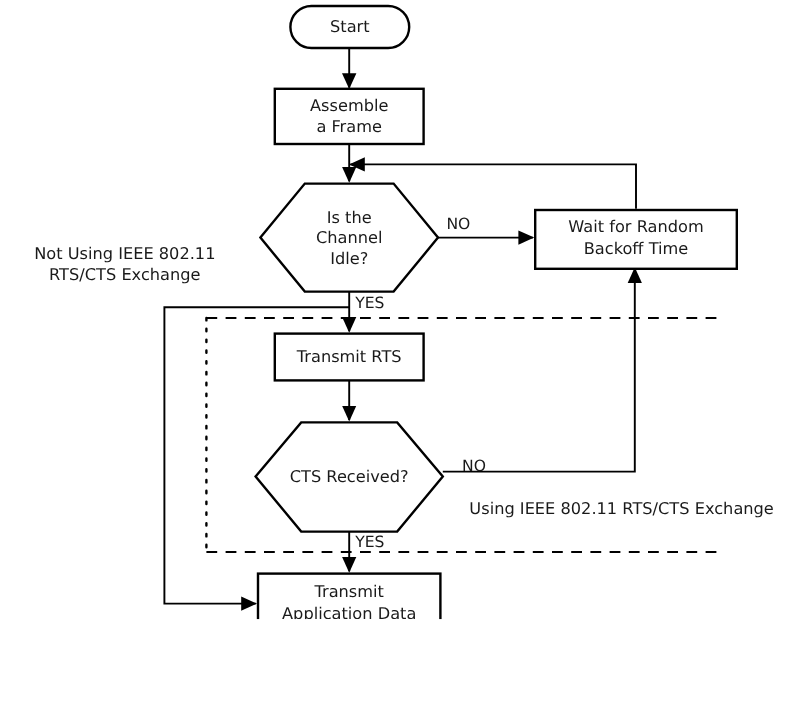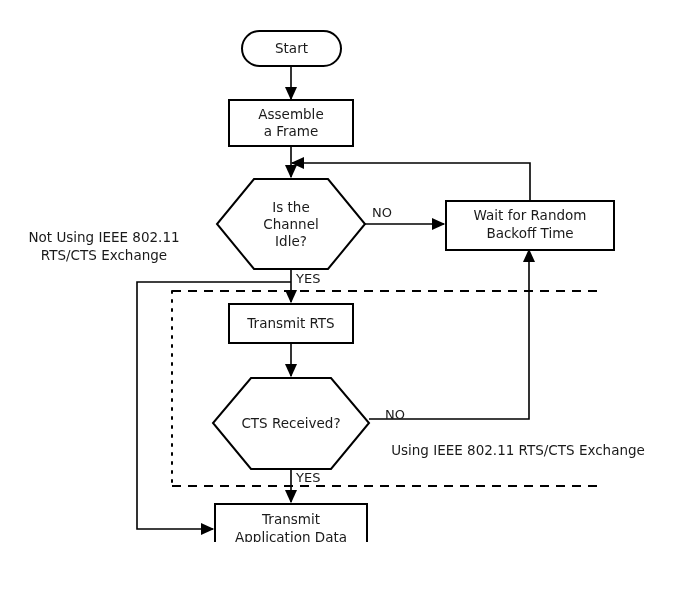--- a/index.html
+++ b/index.html
@@ -7,21 +7,20 @@
     padding: 0;
     background: #ffffff;
   }
   #canvas {
     position: relative;
     width: 674px;
     height: 516px;
     background: #ffffff;
     overflow: hidden;
     font-family: "DejaVu Sans", sans-serif;
-    margin-top: 26px;
   }
   svg#flow {
     position: absolute;
     top: 0;
     left: 0;
     width: 674px;
     height: 600px;
   }
   .shape-outline {
     fill: #ffffff;

